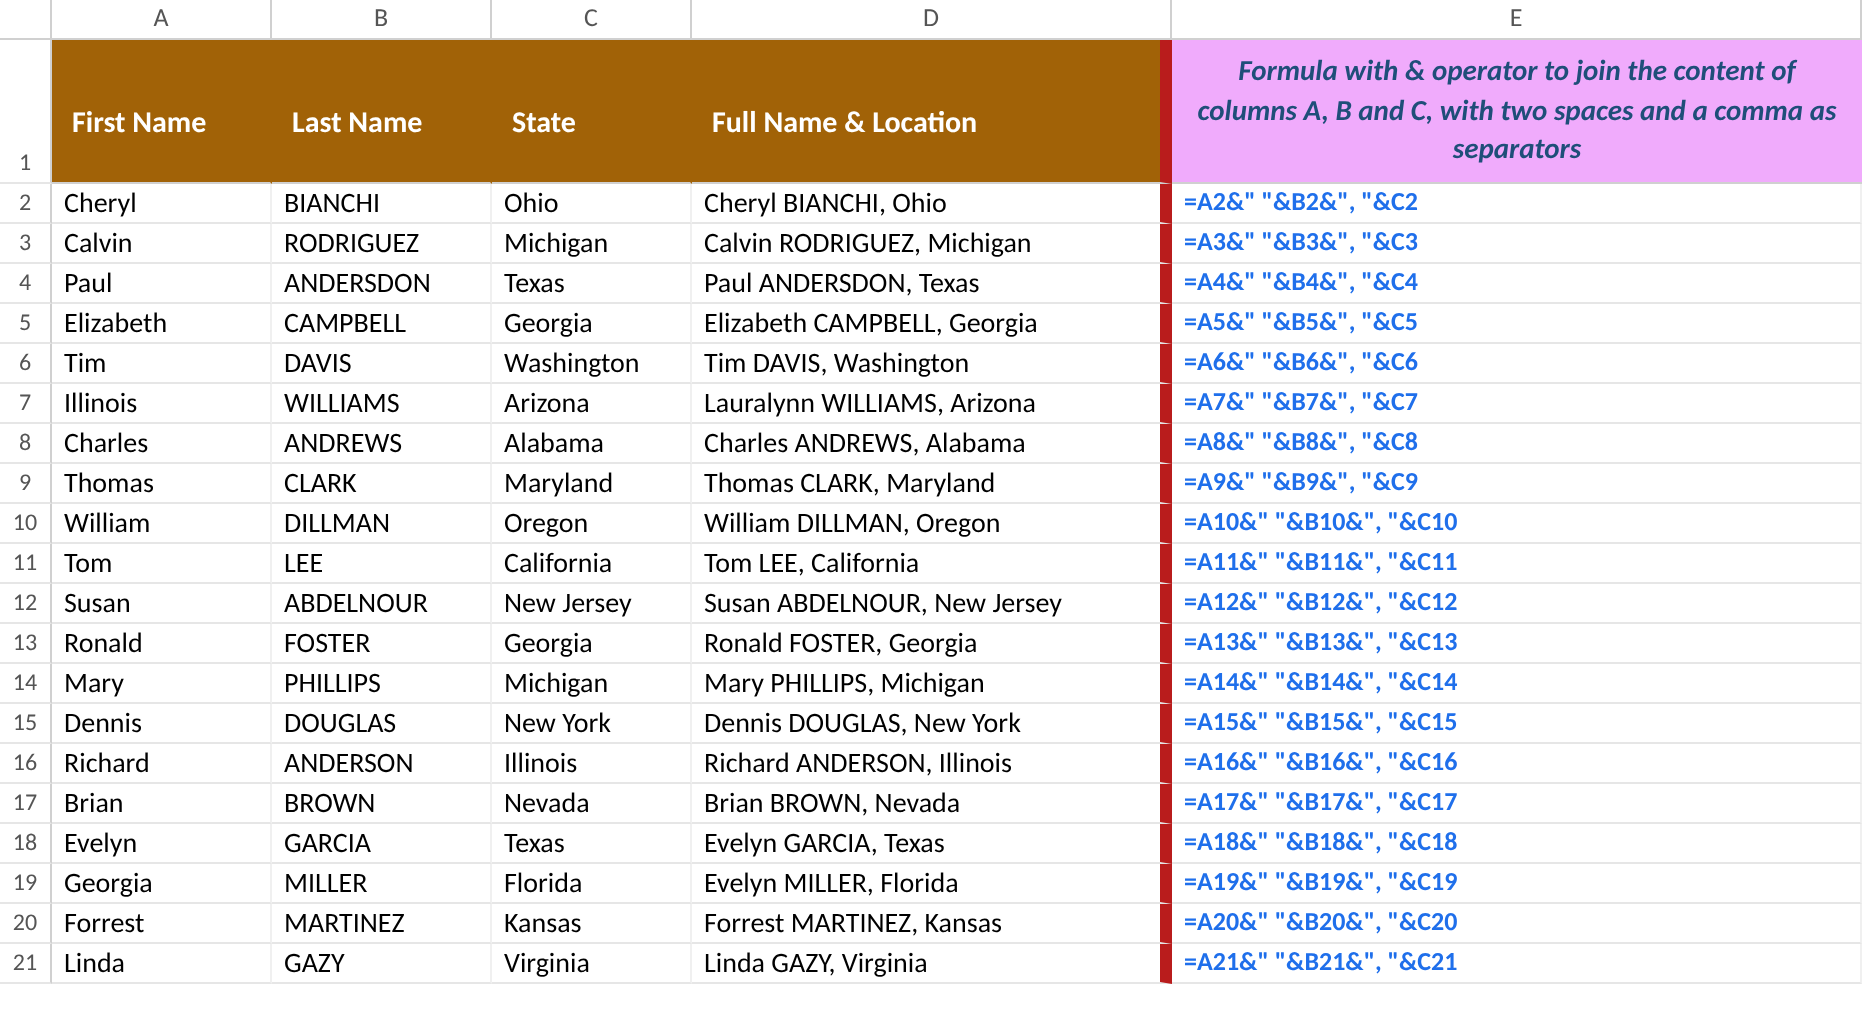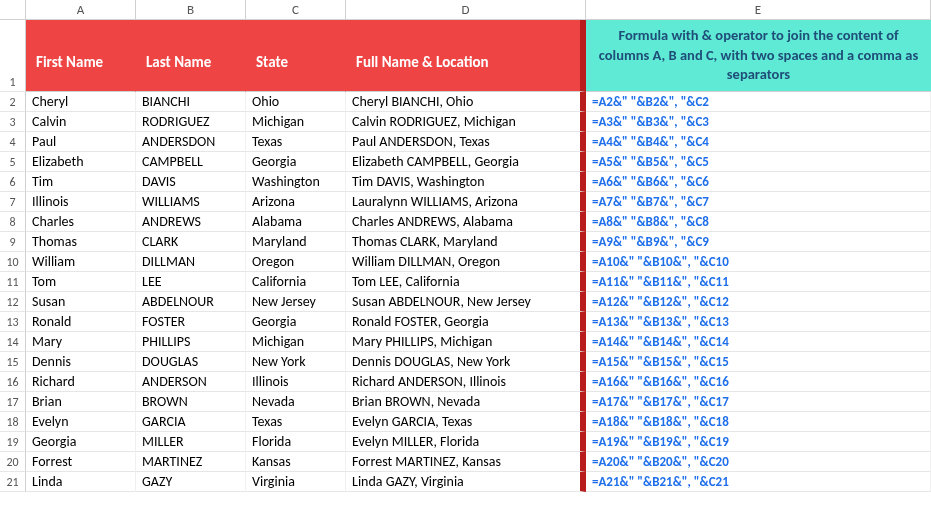--- a/index.html
+++ b/index.html
@@ -30,42 +30,43 @@
     font-size: 12px;
     color: #555;
     border-right: 1px solid #d0d0d0;
     border-bottom: 1px solid #e6e6e6;
     display: flex;
     align-items: flex-end;
     justify-content: center;
     padding: 2px 0;
   }
   .hdr-green {
-    background: #ef4444;
+    background: #a16207;
     color: #fff;
     font-weight: bold;
     font-size: 15px;
     padding: 28px 10px 14px 10px;
     border-right: 1px solid #fff0;
     border-bottom: 1px solid #d0d0d0;
     display: flex;
     align-items: center;
   }
   .hdr-orange {
-    background: #5eead4;
+    background: #f0abfc;
     color: #1f4e79;
     font-weight: bold;
     font-size: 14.5px;
     text-align: center;
     padding: 6px 10px;
     border-bottom: 1px solid #d0d0d0;
     display: flex;
     align-items: center;
     justify-content: center;
     line-height: 1.35;
+    font-style: italic;
   }
   .cell {
     padding: 2px 6px 2px 6px;
     border-bottom: 1px solid #e6e6e6;
     border-right: 1px solid #f0f0f0;
     white-space: nowrap;
     overflow: hidden;
     height: 20px;
     line-height: 16px;
   }

